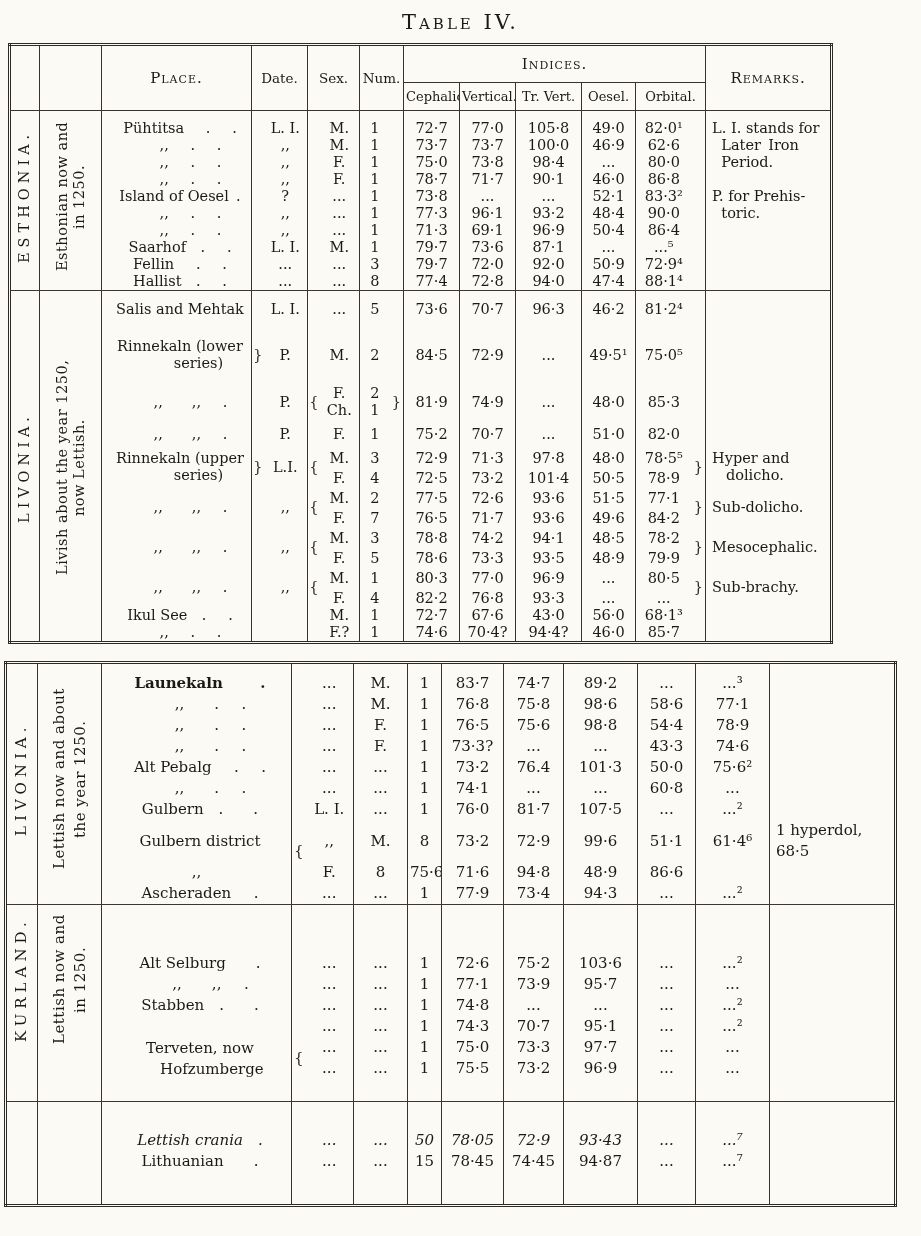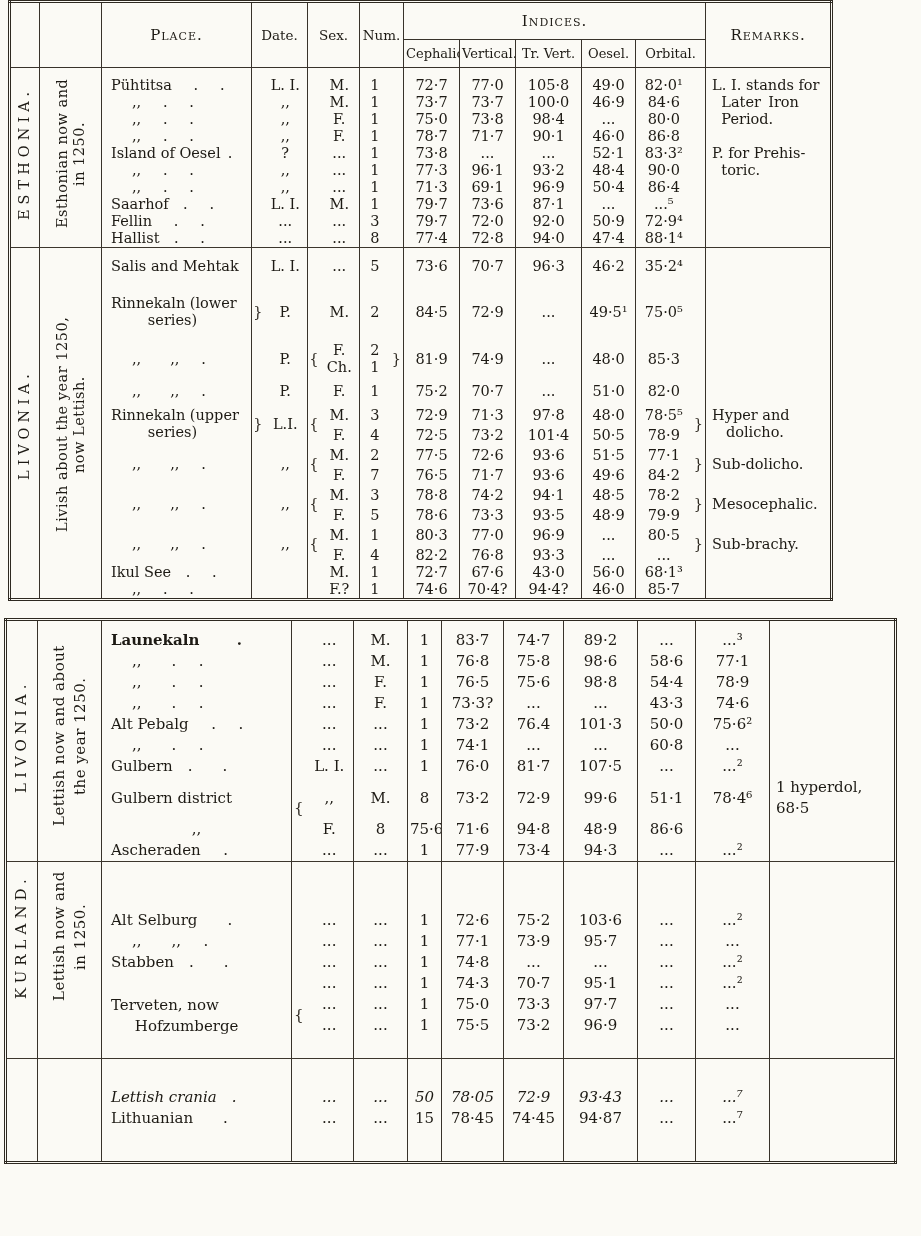--- a/index.html
+++ b/index.html
@@ -24,21 +24,21 @@
   th,td{
     font-weight:normal;padding:0 2px;text-align:center;vertical-align:middle;
     overflow:hidden;white-space:pre-line;
   }
   #t1 td{font-size:14.5px;line-height:17px;}
   #t2 td{font-size:15px;line-height:21px;}
   thead th{border-bottom:1px solid #38322a;font-size:13.5px;padding:9px 2px;}
   thead tr.h2 th{padding:6px 2px;font-size:13px;}
   th.sc{font-variant:small-caps;font-size:15px;letter-spacing:1px;}
   tbody tr.first>td{border-top:1px solid #3c362d;}
-  td.pl{text-align:left;padding-left:9px;}
+  td.pl{text-align:center;padding-left:9px;}
   td.dt{padding-left:30px;}
   td.b{font-weight:bold;}
   td.v1{writing-mode:vertical-rl;transform:rotate(180deg);letter-spacing:5px;font-size:14.5px;}
   td.v2{writing-mode:vertical-rl;transform:rotate(180deg);font-size:13.5px;line-height:16px;letter-spacing:0.5px;}
   td.br2{font-size:30px;line-height:1;padding:0;color:#2e2921;}
   td.br3{font-size:54px;line-height:1;padding:0;color:#2e2921;font-weight:200;}
   td.rm{padding-left:6px;text-align:left;}
   td.top{vertical-align:top;padding-top:8px;line-height:18px;}
   tr.sp>td{padding-top:10px;padding-bottom:10px;}
   tr.sp2>td{padding-top:3px;padding-bottom:4px;}
@@ -46,20 +46,21 @@
   tr.gt>td{padding-top:48px;}
   tr.gb>td{padding-bottom:22px;}
   tr.gt2>td{padding-top:28px;font-style:italic;}
   tr.gb2>td{padding-bottom:32px;}
   tr.t2top>td{padding-top:9px;}
 </style>
 </head>
 <body>
 
 <div class="page">
+  <h1 class="page-title">Table IV.</h1>
   <table class="tbl" id="t1" style="width: 822px;">
       <colgroup>
         <col style="width: 30px;">
         <col class="cl" style="width: 62px;">
         <col class="cl" style="width: 150px;">
         <col class="cl" style="width: 12px;">
         <col style="width: 44px;">
         <col class="cl" style="width: 12px;">
         <col style="width: 40px;">
         <col class="cl" style="width: 30px;">
@@ -121,21 +122,21 @@
           <td></td>
           <td>,,</td>
           <td></td>
           <td>M.</td>
           <td>1</td>
           <td></td>
           <td>73·7</td>
           <td>73·7</td>
           <td>100·0</td>
           <td>46·9</td>
-          <td>84·6</td>
+          <td>62·6</td>
           <td></td>
         </tr>
         <tr>
           <td class="pl dt">,,  .  .</td>
           <td></td>
           <td>,,</td>
           <td></td>
           <td>F.</td>
           <td>1</td>
           <td></td>
@@ -261,21 +262,21 @@
           <td></td>
           <td>L. I.</td>
           <td></td>
           <td>...</td>
           <td>5</td>
           <td></td>
           <td>73·6</td>
           <td>70·7</td>
           <td>96·3</td>
           <td>46·2</td>
-          <td>35·2⁴</td>
+          <td>81·2⁴</td>
           <td></td>
           <td></td>
         </tr>
         <tr class="sp">
           <td class="pl">Rinnekaln (lower
 &nbsp;&nbsp;&nbsp;&nbsp;&nbsp;&nbsp;&nbsp;&nbsp;series)</td>
           <td class="br2">}</td>
           <td>P.</td>
           <td></td>
           <td>M.</td>
@@ -577,21 +578,21 @@
         <tr>
           <td class="pl">Gulbern district</td>
           <td rowspan="2" class="br2">{</td>
           <td>,,</td>
           <td>M.</td>
           <td>8</td>
           <td>73·2</td>
           <td>72·9</td>
           <td>99·6</td>
           <td>51·1</td>
-          <td>78·4⁶</td>
+          <td>61·4⁶</td>
           <td class="rm">1 hyperdol, 68·5</td>
         </tr>
         <tr>
           <td>,,</td>
           <td>F.</td>
           <td>8</td>
           <td>75·6</td>
           <td>71·6</td>
           <td>94·8</td>
           <td>48·9</td>

